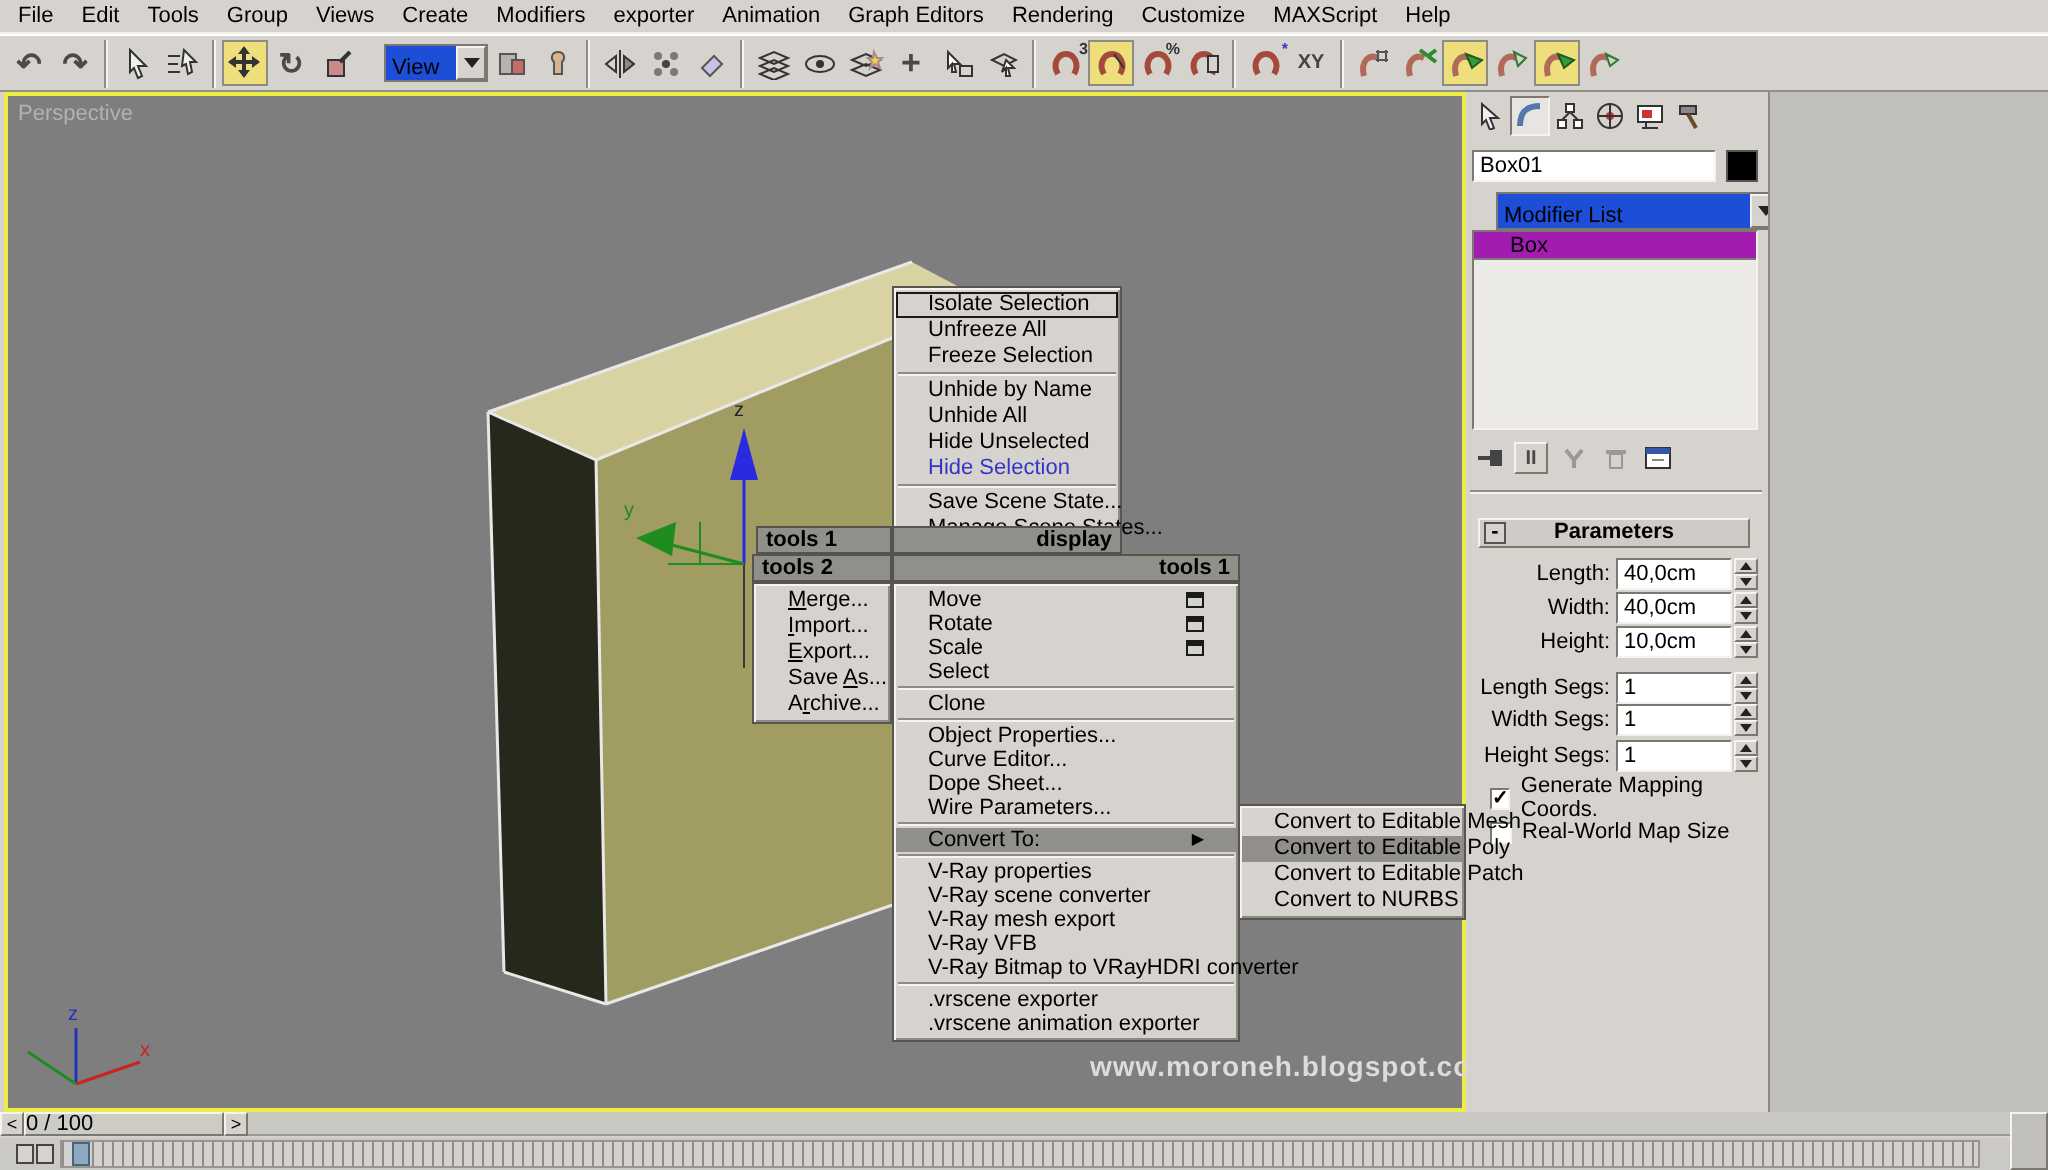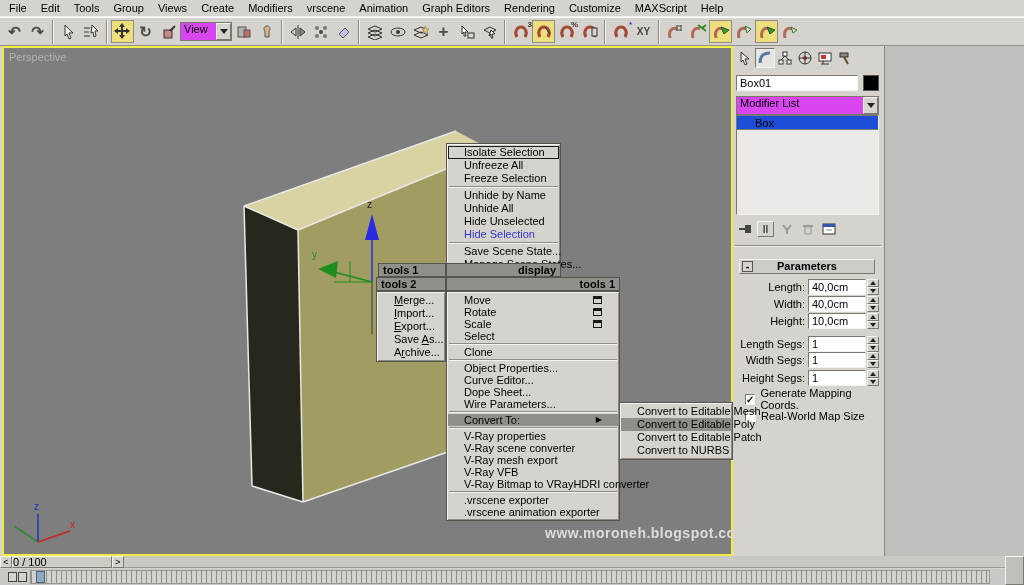--- a/index.html
+++ b/index.html
@@ -9,21 +9,21 @@
   
   .menubar { position:absolute; left:0; top:0; width:1024px; height:17px; display:flex; align-items:center; padding-left:2px; background:#d6d3ce; border-bottom:1px solid #f2f1ee; }
   .menubar .mitem { padding:1px 7px; cursor:default; }
 
   
   .toolbar { position:absolute; left:0; top:17px; width:1024px; height:29px; background:#d6d3ce; border-top:1px solid #fff; border-bottom:1px solid #918f8a; display:flex; align-items:center; padding:0 3px; }
   .tsep { width:2px; height:24px; border-left:1px solid #8d8b85; border-right:1px solid #f4f3f0; margin:0 3px; }
   .tbtn { width:23px; height:23px; display:flex; align-items:center; justify-content:center; font-size:14px; color:#3c3c3c; position:relative; }
   .tbtn.active { background:#efdf7c; border:1px solid #8d8b85; }
   .glyph14 { font-size:15px; font-weight:bold; color:#4a4a4a; }
-  .combo { height:19px; background:#d946ef; border:1px solid #7a786f; display:flex; align-items:flex-start; padding-left:3px; position:relative; }
+  .combo { height:19px; background:#1d4ed8; border:1px solid #7a786f; display:flex; align-items:flex-end; padding-left:3px; position:relative;margin-left:12px; }
   .combo .carrow { position:absolute; right:0; top:0; width:15px; height:17px; background:#d6d3ce; border:1px solid; border-color:#f4f3f0 #7a786f #7a786f #f4f3f0; display:flex; align-items:center; justify-content:center; }
   .tri-down { width:0; height:0; border-left:4px solid transparent; border-right:4px solid transparent; border-top:5px solid #222; }
   .sup { position:absolute; top:0px; right:0px; font-size:8px; font-weight:bold; color:#333; }
 
   
   .viewport { position:absolute; left:2px; top:46px; width:731px; height:510px; background:#7e7e7e; border:2px solid #eded45; }
   .vp-label { position:absolute; left:5px; top:3px; color:#b2b2b2; font-size:11px; }
   .watermark { position:absolute; left:541px; top:477px; color:#dcdcdc; font-size:14px; font-weight:bold; letter-spacing:0.5px; }
   .right-void { position:absolute; left:884px; top:46px; width:140px; height:510px; background:#c1bfbb; border-left:1px solid #8a8882; }
 
@@ -45,21 +45,21 @@
   
   .cpanel { position:absolute; left:733px; top:46px; width:151px; height:510px; background:#d6d3ce; }
   .ctabs { position:absolute; left:2px; top:2px; height:21px; display:flex; }
   .ctab { width:20px; height:20px; display:flex; align-items:center; justify-content:center; }
   .ctab.active { background:#e7e5e1; border:1px solid; border-color:#7a786f #f4f3f0 #f4f3f0 #7a786f; }
   .field { background:#fff; border:1px solid; border-color:#7a786f #f4f3f0 #f4f3f0 #7a786f; font-size:11px; padding:0 3px; height:16px; font-family:"Liberation Sans",sans-serif; }
   .namerow { position:absolute; left:3px; top:29px; display:flex; gap:5px; align-items:center; }
   .swatch { width:16px; height:16px; background:#000; border:1px solid #555; }
   .modlist { position:absolute; left:3px; top:50px; width:143px; }
   .stack { position:absolute; left:3px; top:69px; width:143px; height:100px; background:#eceae6; border:1px solid; border-color:#7a786f #f4f3f0 #f4f3f0 #7a786f; }
-  .stackrow { height:14px; line-height:14px; background:#1d4ed8; color:#000; padding-left:18px; border-bottom:1px solid #7d7b76; }
+  .stackrow { height:14px; line-height:14px; background:#a21caf; color:#000; padding-left:18px; border-bottom:1px solid #7d7b76; }
   .stackbtns { position:absolute; left:3px; top:174px; width:143px; height:18px; display:flex; align-items:center; gap:4px; }
   .sbtn { width:17px; height:16px; display:flex; align-items:center; justify-content:center; color:#4a4a4a; font-size:10px; font-weight:bold; }
   .sbtn.framed { border:1px solid; border-color:#f4f3f0 #7a786f #7a786f #f4f3f0; }
   .sbtn.gray { color:#9a9892; }
   .psep { position:absolute; left:2px; top:199px; width:146px; border-top:1px solid #8d8b85; border-bottom:1px solid #f4f3f0; }
   .rollhead { position:absolute; left:6px; top:213px; width:136px; height:15px; background:#cfccc7; border:1px solid; border-color:#f4f3f0 #7a786f #7a786f #f4f3f0; text-align:center; font-weight:bold; line-height:13px; }
   .rollminus { position:absolute; left:2px; top:1px; width:11px; height:11px; border:1px solid #55534d; text-align:center; line-height:9px; font-weight:bold; background:#d6d3ce; }
   .prow { position:absolute; left:0; width:151px; height:16px; display:flex; justify-content:flex-end; align-items:center; padding-right:5px; gap:1px; }
   .plabel { margin-right:2px; }
   .pfield { width:58px; }
@@ -89,21 +89,21 @@
 <div class="screen">
 
   <div class="menubar">
     <span class="mitem">File</span>
     <span class="mitem">Edit</span>
     <span class="mitem">Tools</span>
     <span class="mitem">Group</span>
     <span class="mitem">Views</span>
     <span class="mitem">Create</span>
     <span class="mitem">Modifiers</span>
-    <span class="mitem">vrscene</span>
+    <span class="mitem">exporter</span>
     <span class="mitem">Animation</span>
     <span class="mitem">Graph Editors</span>
     <span class="mitem">Rendering</span>
     <span class="mitem">Customize</span>
     <span class="mitem">MAXScript</span>
     <span class="mitem">Help</span>
   </div>
 
   <div class="toolbar">
     <span class="tbtn">

